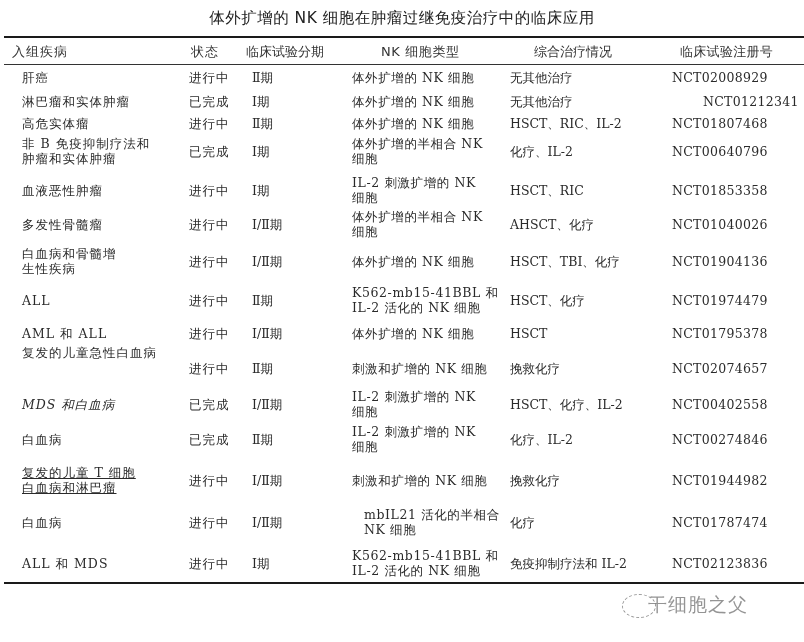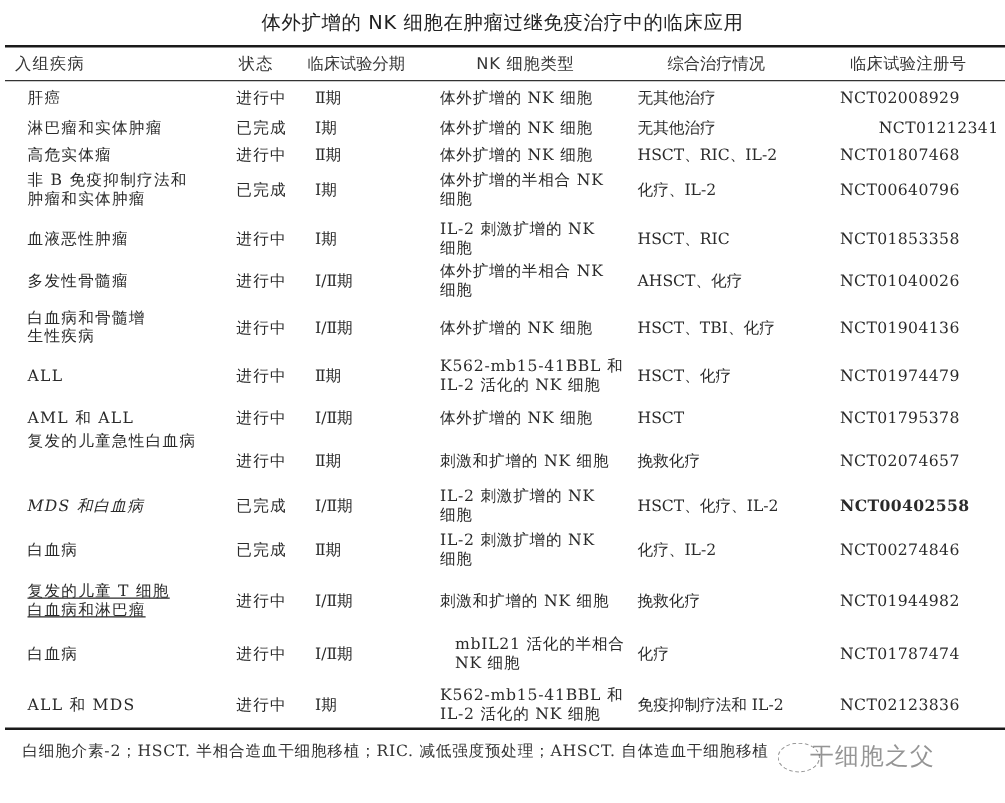--- a/index.html
+++ b/index.html
@@ -153,21 +153,21 @@
       <div class="cell c4" style="top: 355px; height: 26px;">挽救化疗</div>
       <div class="cell c5" style="top: 355px; height: 26px;">NCT02074657</div>
     </div>
     <div>
       <div class="cell c0" style="top: 388px; height: 32px; font-style: italic;">MDS 和白血病</div>
       <div class="cell c1" style="top: 388px; height: 32px;">已完成</div>
       <div class="cell c2" style="top: 388px; height: 32px;">Ⅰ/Ⅱ期</div>
       <div class="cell c3" style="top: 388px; height: 32px;">IL-2 刺激扩增的 NK
 细胞</div>
       <div class="cell c4" style="top: 388px; height: 32px;">HSCT、化疗、IL-2</div>
-      <div class="cell c5" style="top: 388px; height: 32px; font-weight: bold;">NCT00402558</div>
+      <div class="cell c5" style="top: 388px; height: 32px;">NCT00402558</div>
     </div>
     <div>
       <div class="cell c0" style="top: 422px; height: 34px;">白血病</div>
       <div class="cell c1" style="top: 422px; height: 34px;">已完成</div>
       <div class="cell c2" style="top: 422px; height: 34px;">Ⅱ期</div>
       <div class="cell c3" style="top: 422px; height: 34px;">IL-2 刺激扩增的 NK
 细胞</div>
       <div class="cell c4" style="top: 422px; height: 34px;">化疗、IL-2</div>
       <div class="cell c5" style="top: 422px; height: 34px;">NCT00274846</div>
     </div>
@@ -196,16 +196,15 @@
       <div class="cell c3" style="top: 545px; height: 36px;">K562-mb15-41BBL 和
 IL-2 活化的 NK 细胞</div>
       <div class="cell c4" style="top: 545px; height: 36px;">免疫抑制疗法和 IL-2</div>
       <div class="cell c5" style="top: 545px; height: 36px;">NCT02123836</div>
     </div>
   </div>
 
 <div class="rule-bot"></div>
 
 <div class="note">
-  <span class="l2">白细胞介素-2；HSCT. 半相合造血干细胞移植；RIC. 减低强度预处理；AHSCT. 自体造血干细胞移植</span>
 </div>
 <div class="wm-bubble"></div>
 <div class="watermark">干细胞之父</div>
 
 </body></html>

